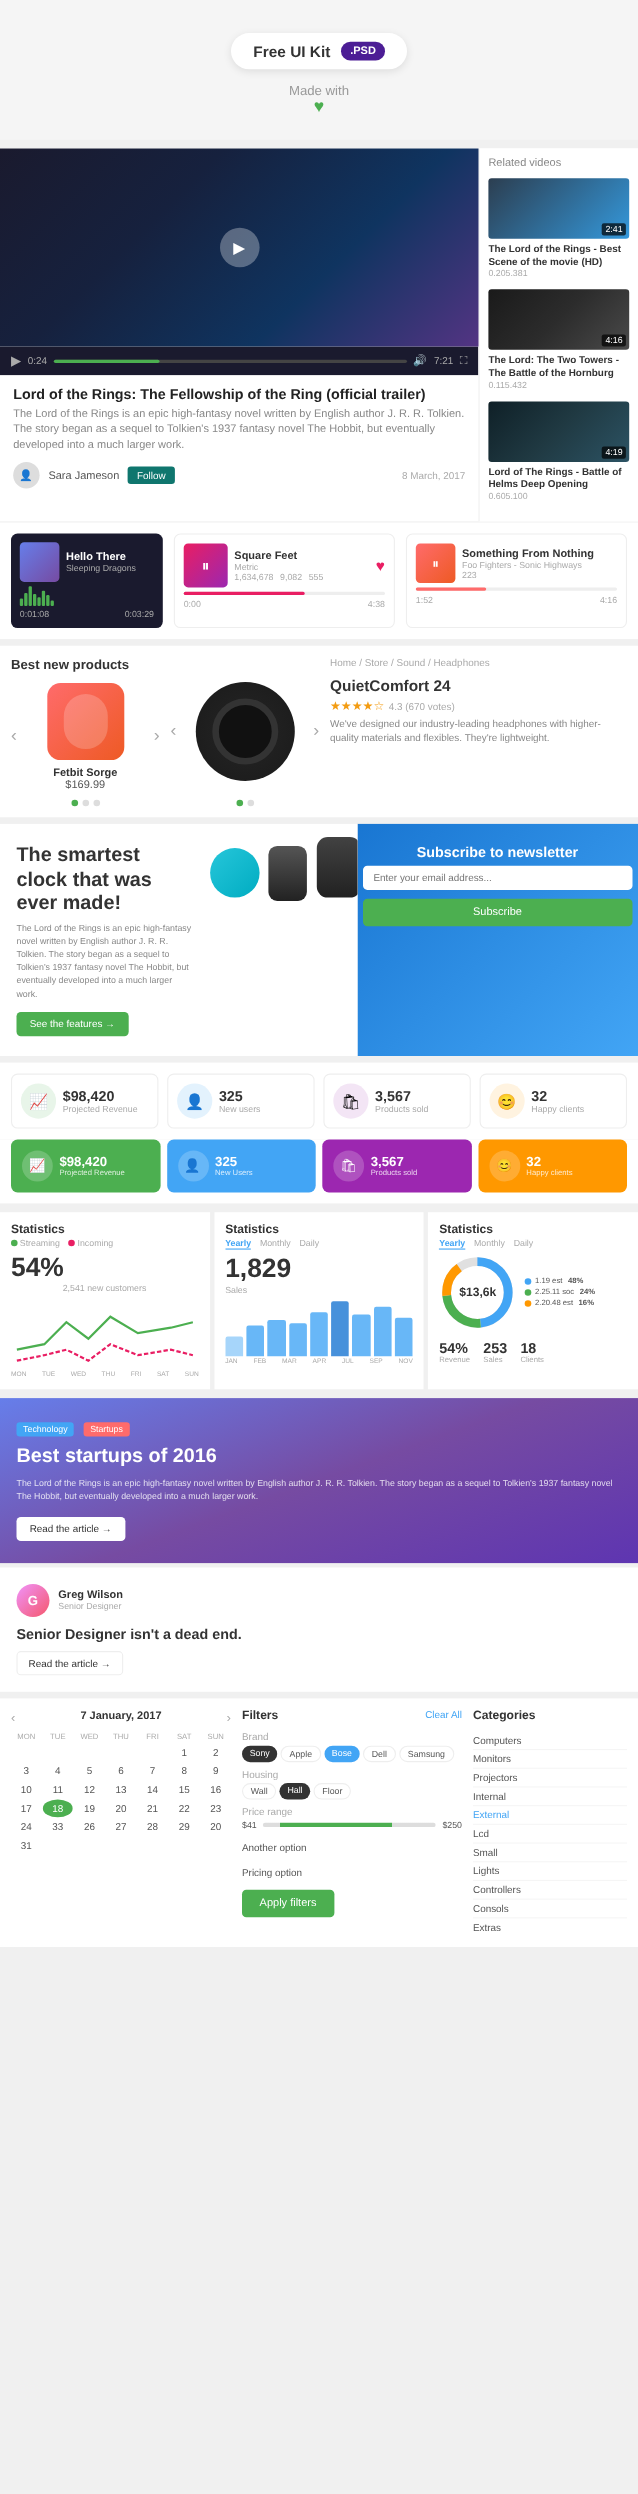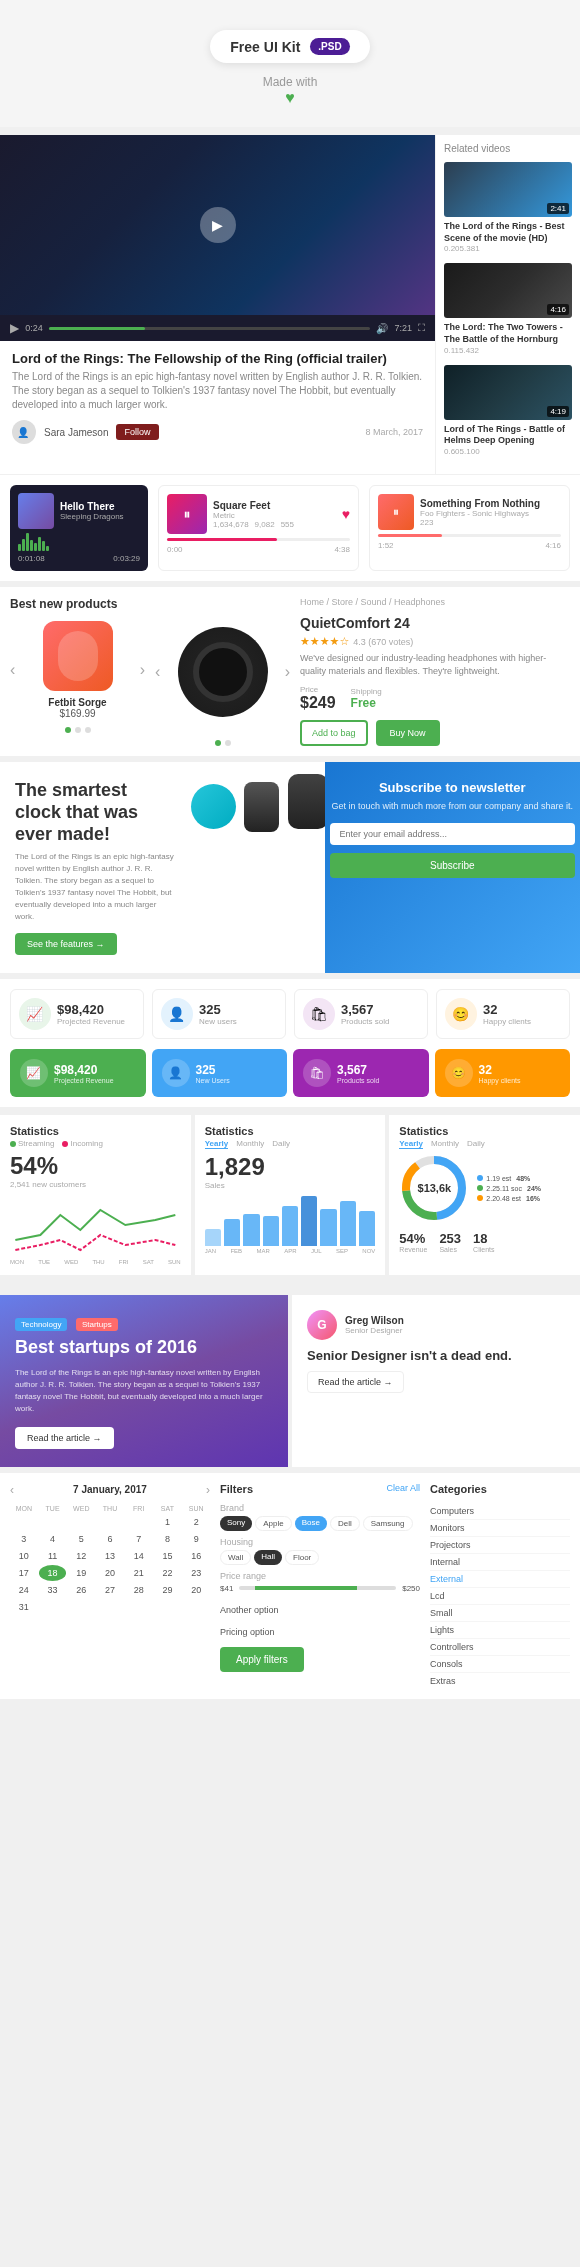--- a/index.html
+++ b/index.html
@@ -71,21 +71,21 @@
     .avatar-sm {
       width: 24px; height: 24px;
       border-radius: 50%;
       background: #ddd;
       overflow: hidden;
       display: flex; align-items: center; justify-content: center;
       font-size: 10px; color: #666;
     }
     .author-name { font-size: 10px; color: #555; }
     .follow-btn {
-      background: #7f1d1d;
+      background: #0f766e;
       color: white;
       border: none;
       padding: 3px 8px;
       border-radius: 3px;
       font-size: 9px;
       cursor: pointer;
     }
     .video-date { font-size: 9px; color: #aaa; margin-left: auto; }
 
     
@@ -304,52 +304,37 @@
   </div>
 
   <div style="flex:2;">
     <div class="breadcrumb">Home / Store / Sound / Headphones</div>
     <div style="font-size:14px;font-weight:700;color:#333;margin-bottom:4px;">QuietComfort 24</div>
     <div style="display:flex;align-items:center;gap:4px;margin-bottom:4px;">
       <span style="color:#f39c12;font-size:11px;">★★★★☆</span>
       <span style="font-size:9px;color:#aaa;">4.3 (670 votes)</span>
     </div>
     <div style="font-size:9px;color:#888;line-height:1.4;margin-bottom:8px;">We've designed our industry-leading headphones with higher-quality materials and flexibles. They're lightweight.</div>
-    <div style="display:flex;align-items:center;gap:15px;margin-bottom:8px;">
-      <div>
-        <div style="font-size:8px;color:#aaa;">Price</div>
-        <div style="font-size:16px;font-weight:700;color:#333;">$249</div>
-      </div>
-      <div>
-        <div style="font-size:8px;color:#aaa;">Shipping</div>
-        <div style="font-size:12px;font-weight:600;color:#4caf50;">Free</div>
-      </div>
-    </div>
-    <div style="display:flex;gap:8px;">
-      <button style="border:2px solid #4caf50;color:#4caf50;background:white;padding:6px 10px;border-radius:4px;font-size:9px;cursor:pointer;">Add to bag</button>
-      <button style="background:#4caf50;color:white;border:none;padding:6px 14px;border-radius:4px;font-size:9px;cursor:pointer;">Buy Now</button>
-    </div>
   </div>
 </div>
 
 <div style="display:flex; margin-top:6px; min-height:130px;">
   <div style="flex:1.2; background:white; padding:18px 15px; position:relative; overflow:hidden;">
     <div style="font-size:18px;font-weight:700;color:#333;line-height:1.2;margin-bottom:6px;max-width:160px;">The smartest clock that was ever made!</div>
     <div style="font-size:8px;color:#888;line-height:1.5;margin-bottom:10px;max-width:160px;">The Lord of the Rings is an epic high-fantasy novel written by English author J. R. R. Tolkien. The story began as a sequel to Tolkien's 1937 fantasy novel The Hobbit, but eventually developed into a much larger work.</div>
     <button style="background:#4caf50;color:white;border:none;padding:6px 12px;border-radius:4px;font-size:9px;cursor:pointer;">See the features →</button>
     
     <div style="position:absolute;right:-5px;top:10px;">
       <div style="width:45px;height:45px;border-radius:50%;background:linear-gradient(135deg,#26c6da,#00acc1);display:inline-block;margin:2px;"></div>
       <div style="width:35px;height:50px;background:linear-gradient(180deg,#555,#222);border-radius:8px;display:inline-block;margin:2px;vertical-align:top;margin-top:10px;"></div>
       <div style="width:40px;height:55px;background:linear-gradient(180deg,#424242,#212121);border-radius:10px;display:inline-block;margin:2px;"></div>
     </div>
   </div>
   <div style="flex:1; background:linear-gradient(135deg,#1976d2,#42a5f5); padding:18px 5px; text-align:center;">
     <div style="font-size:13px;font-weight:700;color:white;margin-bottom:5px;">Subscribe to newsletter</div>
-    <div style="font-size:9px;color:rgba(255,255,255,0.85);margin-bottom:10px;line-height:1.4;">Get in touch with much more from our company and share it.</div>
     <input type="text" style="width: 100%; padding: 6px 10px; border-radius: 4px; border: none; font-size: 9px; margin-bottom: 8px; outline: none;" placeholder="Enter your email address...">
     <button style="background:#4caf50;color:white;border:none;padding:7px 0;border-radius:4px;font-size:10px;cursor:pointer;width:100%;">Subscribe</button>
   </div>
 </div>
 
 <div style="background:white; display:flex; padding:10px; gap:8px; margin-top:6px;">
   <div style="flex:1;display:flex;align-items:center;gap:6px;border:1px solid #eee;border-radius:6px;padding:8px;">
     <div style="width:32px;height:32px;border-radius:50%;background:#e8f5e9;display:flex;align-items:center;justify-content:center;font-size:14px;">📈</div>
     <div>
       <div style="font-size:13px;font-weight:700;color:#333;">$98,420</div>
@@ -416,21 +401,21 @@
     <div style="font-size:11px;font-weight:700;color:#333;margin-bottom:2px;">Statistics</div>
     <div style="display:flex;gap:8px;margin-bottom:4px;">
       <span style="font-size:8px;color:#aaa;display:flex;align-items:center;gap:2px;">
         <span style="width:6px;height:6px;border-radius:50%;background:#4caf50;display:inline-block;"></span> Streaming
       </span>
       <span style="font-size:8px;color:#aaa;display:flex;align-items:center;gap:2px;">
         <span style="width:6px;height:6px;border-radius:50%;background:#e91e63;display:inline-block;"></span> Incoming
       </span>
     </div>
     <div style="font-size:24px;font-weight:700;color:#333;">54%</div>
-    <div style="font-size:8px;color:#aaa;margin-bottom:6px;">2,541 new customers</div>
+    <div style="font-size:8px;color:#aaa;margin-bottom:6px;margin-left:47px;">2,541 new customers</div>
     <svg width="100%" height="60" viewBox="0 0 160 60">
       <polyline points="0,45 25,40 45,20 65,35 85,15 110,30 140,25 160,20" fill="none" stroke="#4caf50" stroke-width="2"></polyline>
       <polyline points="0,55 25,50 45,45 65,55 85,40 110,50 140,45 160,50" fill="none" stroke="#e91e63" stroke-width="2" stroke-dasharray="4,2"></polyline>
     </svg>
     <div style="display:flex;justify-content:space-between;font-size:6px;color:#aaa;">
       <span>MON</span>
         <span>TUE</span>
         <span>WED</span>
         <span>THU</span>
         <span>FRI</span>
@@ -517,21 +502,21 @@
         <div style="font-size:7px;color:#aaa;">Sales</div>
       </div>
       <div>
         <div style="font-size:13px;font-weight:700;color:#333;">18</div>
         <div style="font-size:7px;color:#aaa;">Clients</div>
       </div>
     </div>
   </div>
 </div>
 
-<div style="display:flex; gap:4px; margin-top:16px;">
+<div style="display:flex; gap:4px; margin-top:4px;flex-direction:column;">
 
   <div style="flex:1; background:linear-gradient(160deg,#667eea,#764ba2,#5e35b1); padding:18px 15px; min-height:150px;">
     <div style="margin-bottom:6px;">
       <span style="display:inline-block;background:#42a5f5;color:white;font-size:8px;padding:2px 6px;border-radius:3px;margin-right:4px;">Technology</span>
       <span style="display:inline-block;background:#ff6b6b;color:white;font-size:8px;padding:2px 6px;border-radius:3px;">Startups</span>
     </div>
     <div style="font-size:18px;font-weight:700;color:white;line-height:1.2;margin-bottom:8px;">Best startups of 2016</div>
     <div style="font-size:8px;color:rgba(255,255,255,0.8);line-height:1.5;margin-bottom:12px;">The Lord of the Rings is an epic high-fantasy novel written by English author J. R. R. Tolkien. The story began as a sequel to Tolkien's 1937 fantasy novel The Hobbit, but eventually developed into a much larger work.</div>
     <button style="background:white;color:#333;border:none;padding:6px 12px;border-radius:4px;font-size:9px;cursor:pointer;">Read the article →</button>
   </div>

